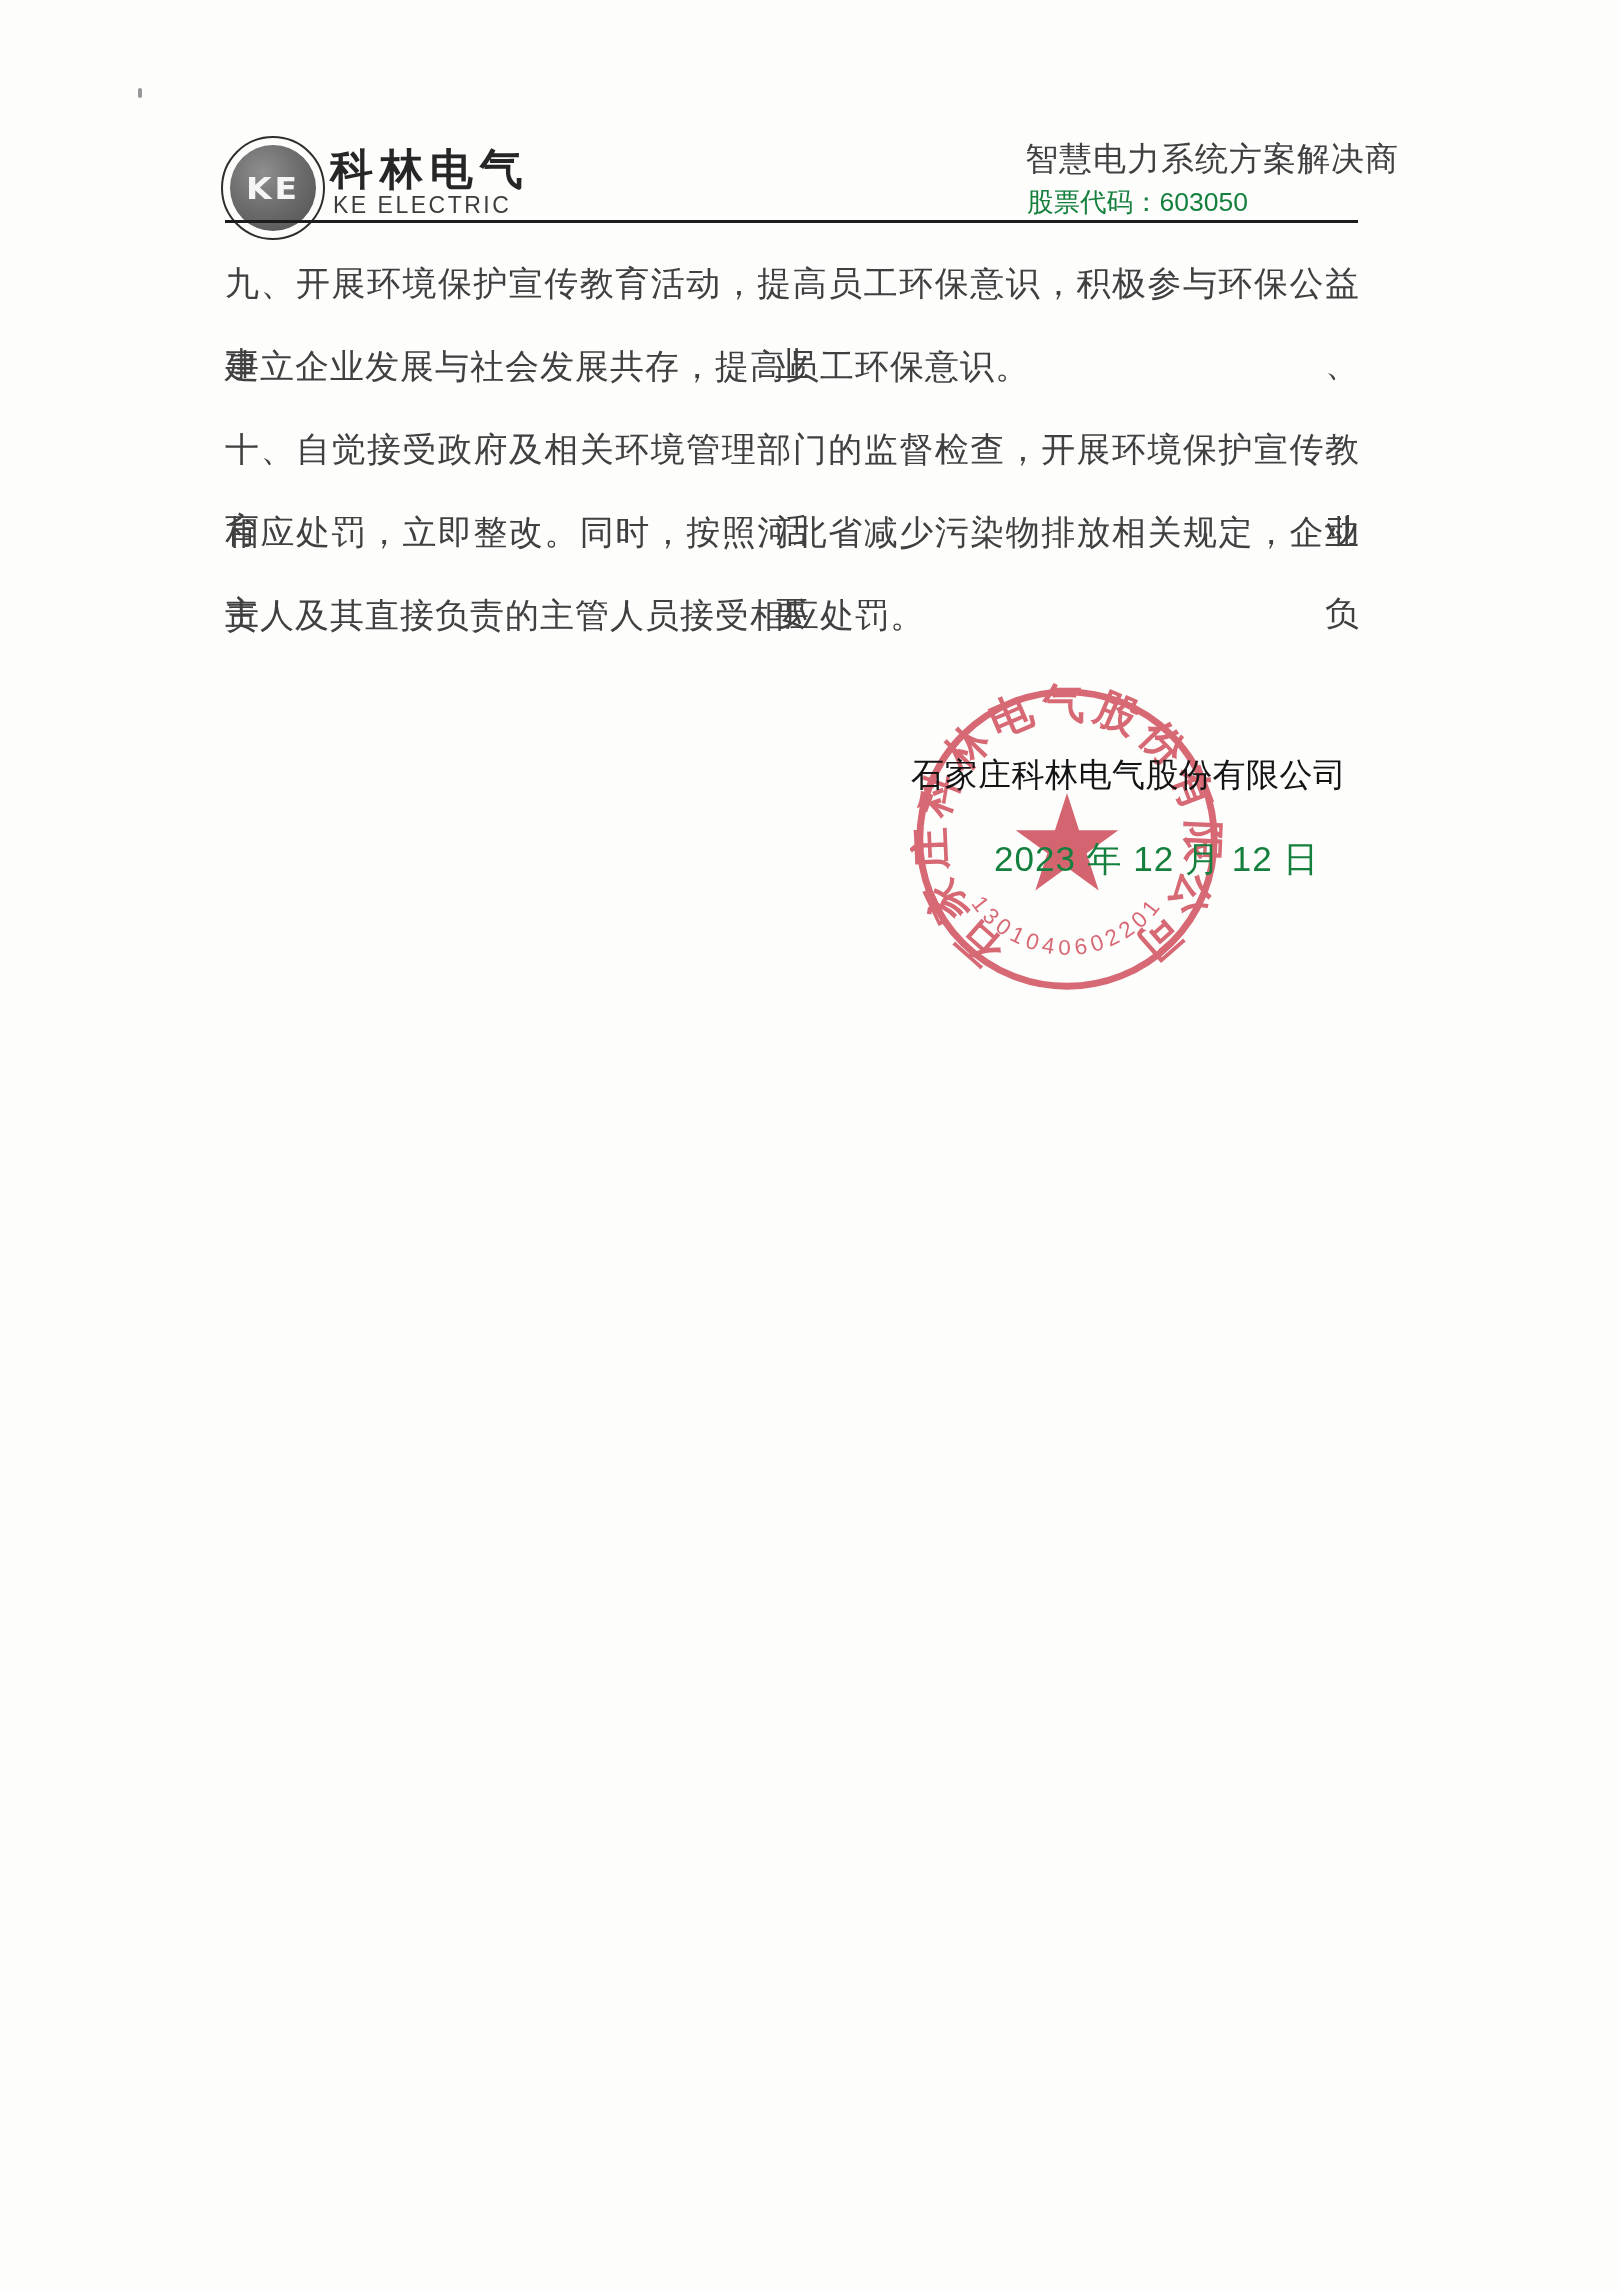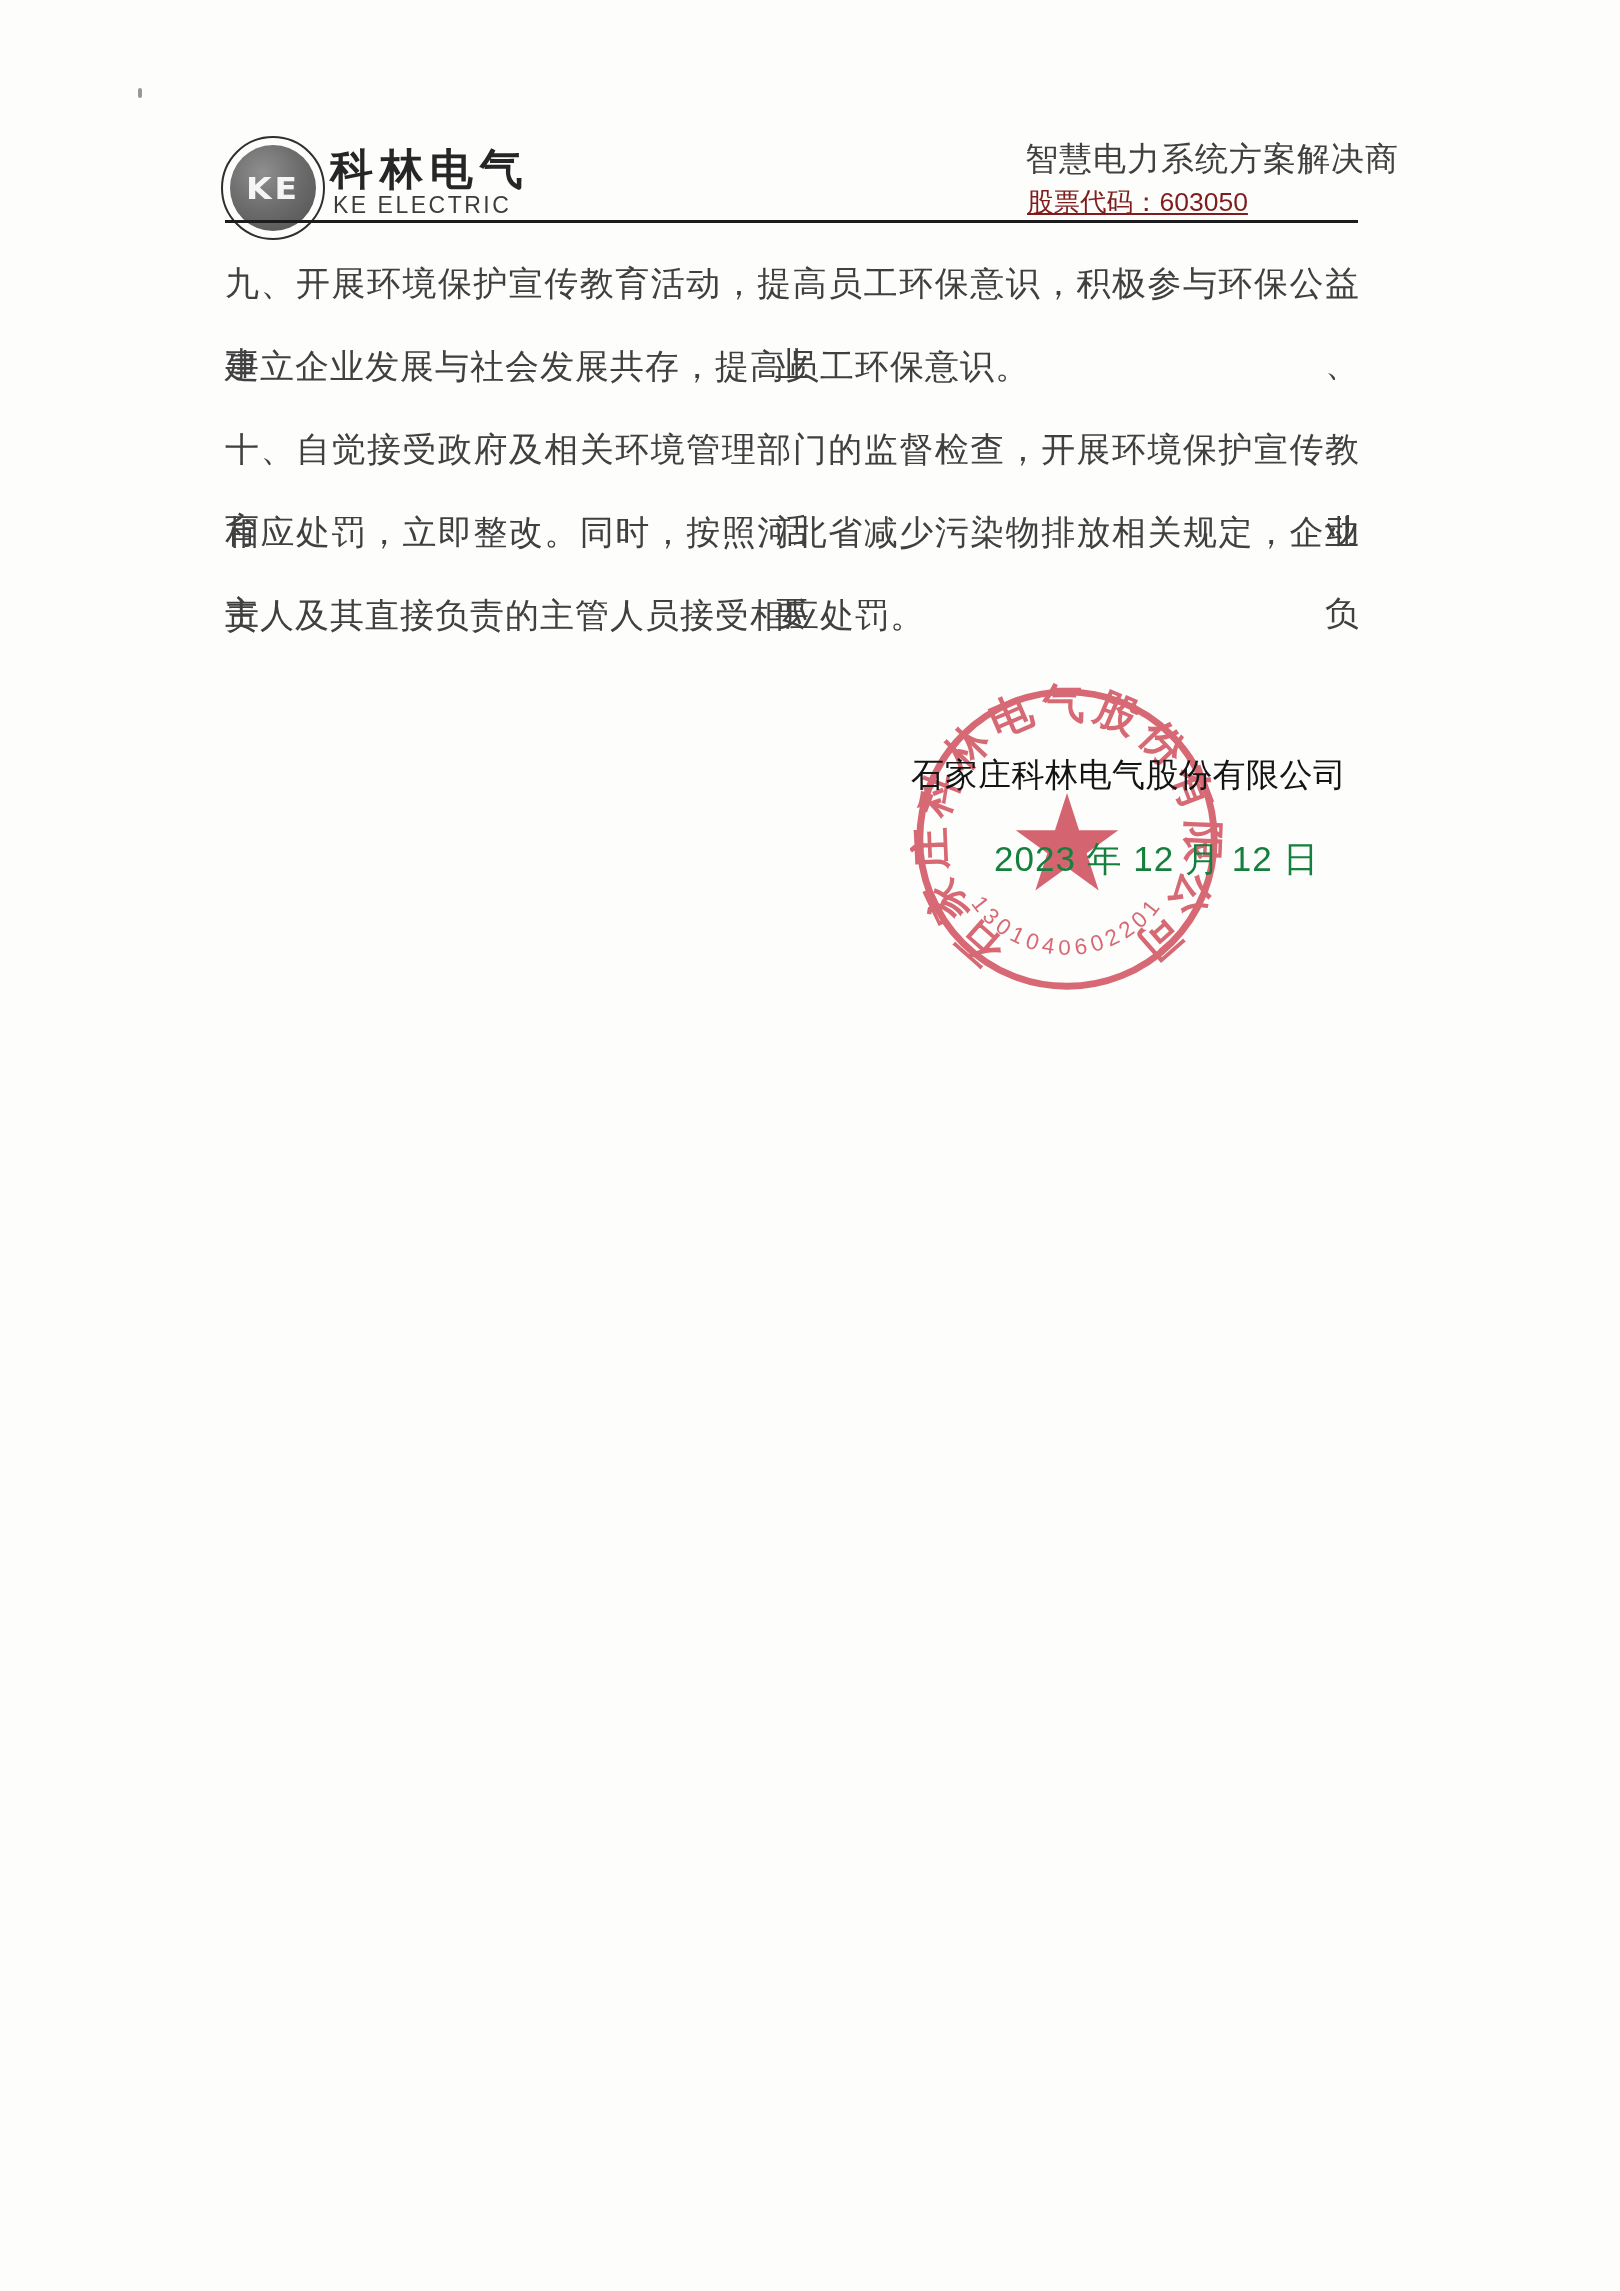--- a/index.html
+++ b/index.html
@@ -61,22 +61,21 @@
     position:absolute;
     left:1025px; top:137px;
     font-size:33px;
     color:#404040;
     letter-spacing:1px;
   }
   .stock-code{
     position:absolute;
     left:1027px; top:184px;
     font-size:26.5px;
-    color:#7f1d1d;
-    text-decoration:underline;
+    color:#15803d;
   }
   .header-rule{
     position:absolute;
     left:225px; top:220px;
     width:1133px; height:2.9px;
     background:#1c1c1c;
   }
 
   
   .doc-body{

